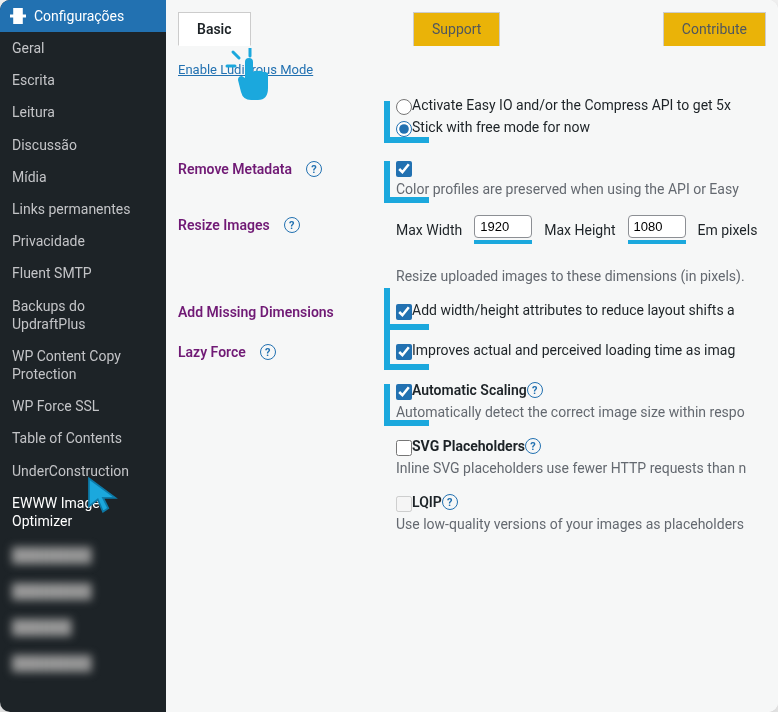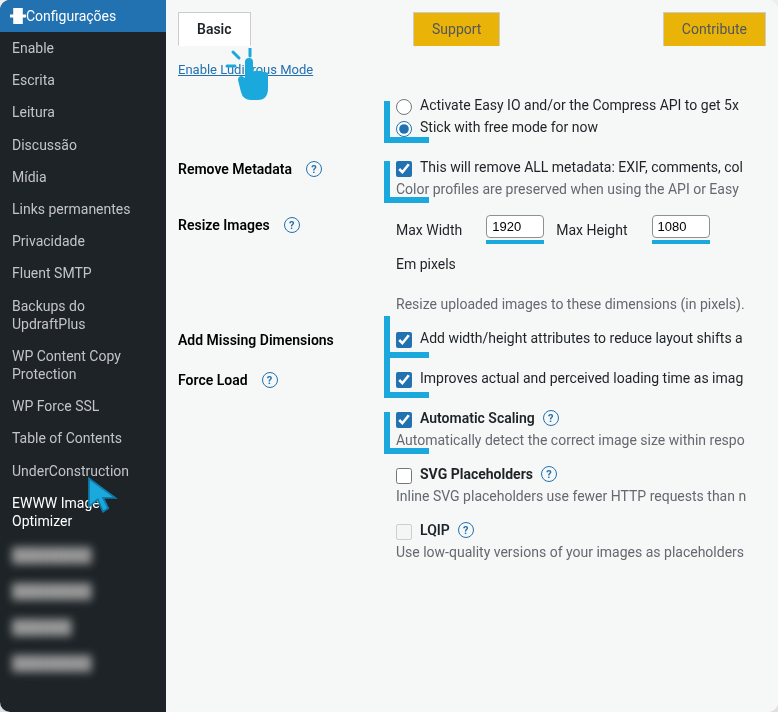--- a/index.html
+++ b/index.html
@@ -1,70 +1,70 @@
 <!DOCTYPE html>
 <html><head>
   <meta charset="utf-8">
   <style>
     * { margin: 0; padding: 0; box-sizing: border-box; }
     body { font-family: -apple-system, BlinkMacSystemFont, "Segoe UI", Roboto, sans-serif; font-size: 13px; background: #f5f5f5; }
     .container { display: flex; width: 778px; height: 712px; background: #fff; border-radius: 10px; overflow: hidden; box-shadow: 0 8px 24px rgba(0,0,0,0.2); margin: 0; }
     
     .sidebar { width: 166px; background: #1d2327; color: #fff; display: flex; flex-direction: column; position: relative; }
-    .sidebar-header { background: #2271b1; padding: 8px 10px; display: flex; align-items: center; position: relative; }
+    .sidebar-header { background: #2271b1; padding: 8px 10px; display: flex; align-items: center; gap: 8px; position: relative; }
     .sidebar-header::after { content: ''; position: absolute; right: -8px; top: 50%; transform: translateY(-50%); border: 8px solid transparent; border-left-color: #2271b1; }
     .sidebar-header-icon { width: 16px; height: 16px; background: #fff; display: inline-block; clip-path: polygon(20% 0, 80% 0, 80% 40%, 100% 40%, 100% 60%, 80% 60%, 80% 100%, 20% 100%, 20% 60%, 0 60%, 0 40%, 20% 40%); }
     .sidebar-header-label { color: #fff; font-size: 14px; }
     .sidebar-item { padding: 7px 12px; color: #c3c4c7; cursor: pointer; font-size: 14px; line-height: 1.3; }
     .sidebar-item.active { color: #fff; font-weight: 400; }
     .blur-item { padding: 10px 12px; filter: blur(4px); color: #999; font-size: 14px; }
     
     .cursor-large { position: absolute; left: 82px; top: 475px; width: 42px; height: 42px; z-index: 10; }
     .cursor-click { position: absolute; left: 225px; top: 48px; width: 50px; height: 60px; z-index: 10; }
     
     .main { flex: 1; background: #f6f7f7; overflow-y: auto; padding: 0; }
     .tabs { display: flex; padding: 12px 12px 0 12px; gap: 16px; justify-content: space-between; }
     .tab { padding: 8px 18px; background: #eab308; color: #50575e; cursor: pointer; border: 1px solid #ccc; border-bottom: none; font-size: 14px; }
     .tab.active { background: #fff; color: #1d2327; font-weight: 600; border-bottom: 1px solid #fff; }
     
     .content { padding: 16px 0 16px 12px; }
     .ludicrous { color: #2271b1; text-decoration: underline; cursor: pointer; display: block; margin-bottom: 20px; font-size: 13px; }
     
     .form-row { display: flex; margin: 18px 0; align-items: flex-start; }
-    .form-label { width: 218px; flex-shrink: 0; font-weight: 600; color: #000000; font-size: 14px; padding-top: 2px; display: flex; align-items: center; gap: 14px; text-align: center; }
+    .form-label { width: 218px; flex-shrink: 0; font-weight: 600; color: #701a75; font-size: 14px; padding-top: 2px; display: flex; align-items: center; gap: 14px; text-align: center; }
     .form-control { flex: 1; }
     
-    .radio-row, .check-row { display: flex; align-items: flex-start; gap: 8px; margin-bottom: 4px; color: #1d2327; font-size: 14px; }
+    .radio-row, .check-row { display: flex; align-items: flex-start; margin-bottom: 4px; color: #1d2327; font-size: 14px; }
     .radio-row input, .check-row input { margin-top: 2px; width: 16px; height: 16px; accent-color: #2271b1; }
     .desc { color: #646970; font-size: 14px; margin-top: 2px; }
     
     .highlight-box { position: relative; padding-left: 10px; }
     .highlight-box::before { content: ''; position: absolute; left: -2px; bottom: -6px; height: 6px; width: 45px; background: #1ba8dd; }
     .highlight-box::after { content: ''; position: absolute; left: -2px; bottom: -6px; width: 6px; height: 42px; background: #1ba8dd; }
     
-    .underline-accent { border-bottom: 4px solid #1ba8dd; padding-bottom: 2px; margin-left: 12px; }
+    .underline-accent { border-bottom: 4px solid #1ba8dd; padding-bottom: 2px; }
     
     .num-input { width: 58px; padding: 3px 5px; border: 1px solid #8c8f94; border-radius: 4px; font-size: 13px; background: #fff; }
     .dim-label { font-size: 14px; color: #1d2327; }
     
     .help-icon { display: inline-flex; width: 16px; height: 16px; border: 1.5px solid #2271b1; border-radius: 50%; color: #2271b1; align-items: center; justify-content: center; font-size: 11px; font-weight: bold; cursor: pointer; }
     .help-icon::before { content: '?'; }
     
     .inline-block { display: inline-block; }
   </style>
 </head>
 <body>
 
 <div class="container">
   <div class="sidebar">
     <div class="sidebar-header">
       <span class="sidebar-header-icon"></span>
       <span class="sidebar-header-label">Configurações</span>
     </div>
-    <div class="sidebar-item">Enable</div>
+    <div class="sidebar-item">Geral</div>
     <div class="sidebar-item">Escrita</div>
     <div class="sidebar-item">Leitura</div>
     <div class="sidebar-item">Discussão</div>
     <div class="sidebar-item">Mídia</div>
     <div class="sidebar-item">Links permanentes</div>
     <div class="sidebar-item">Privacidade</div>
     <div class="sidebar-item">Fluent SMTP</div>
     <div class="sidebar-item">Backups do UpdraftPlus</div>
     <div class="sidebar-item">WP Content Copy Protection</div>
     <div class="sidebar-item">WP Force SSL</div>
@@ -115,21 +115,20 @@
       </div>
 
       <div class="form-row">
         <div class="form-label">
           <span>Remove Metadata</span>
           <span class="help-icon"></span>
         </div>
         <div class="form-control highlight-box" style="margin-left:-10px">
           <div class="check-row">
             <input type="checkbox" checked="" style="">
-            <span>This will remove ALL metadata: EXIF, comments, col</span>
           </div>
           <div class="desc">Color profiles are preserved when using the API or Easy </div>
         </div>
       </div>
 
       <div class="form-row">
         <div class="form-label">
           <span>Resize Images</span>
           <span class="help-icon"></span>
         </div>
@@ -156,21 +155,21 @@
         <div class="form-control highlight-box" style="margin-left:-10px">
           <div class="check-row">
             <input type="checkbox" checked="" style="">
             <span>Add width/height attributes to reduce layout shifts a</span>
           </div>
         </div>
       </div>
 
       <div class="form-row">
         <div class="form-label">
-          <span>Force Load</span>
+          <span>Lazy Force</span>
           <span class="help-icon"></span>
         </div>
         <div class="form-control highlight-box" style="margin-left:-10px">
           <div class="check-row">
             <input type="checkbox" checked="" style="">
             <span>Improves actual and perceived loading time as imag</span>
           </div>
         </div>
       </div>
 

